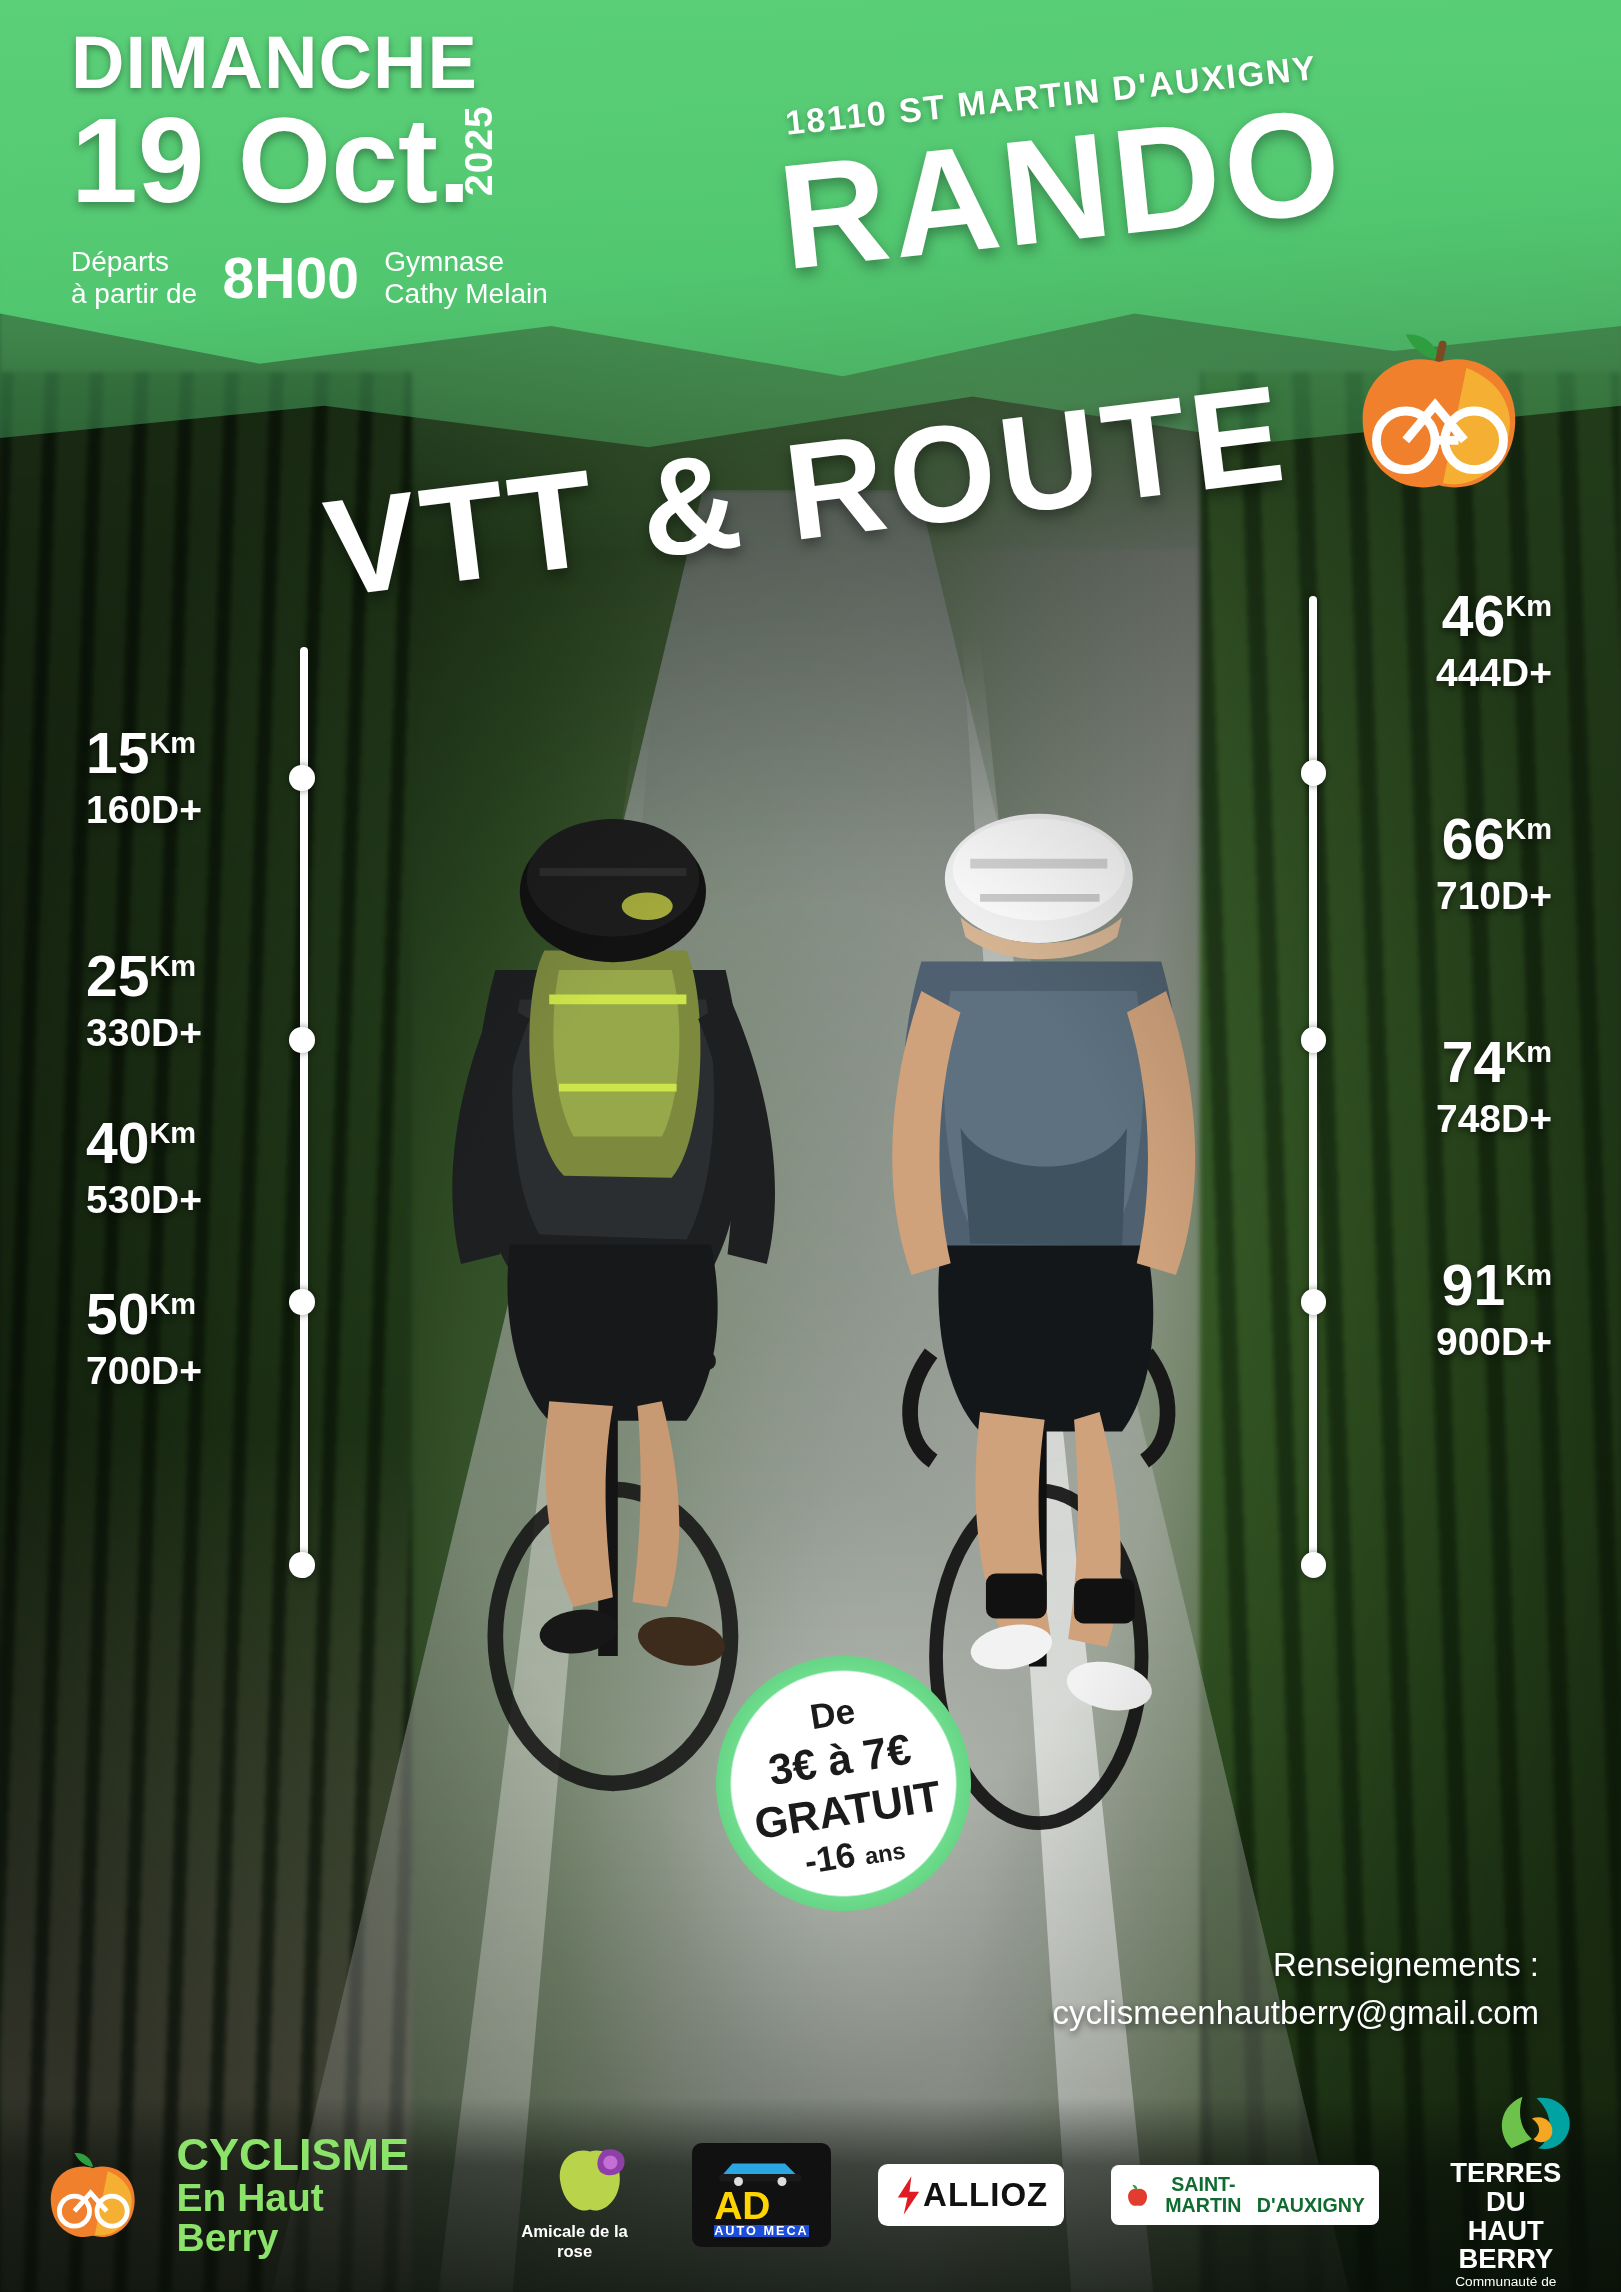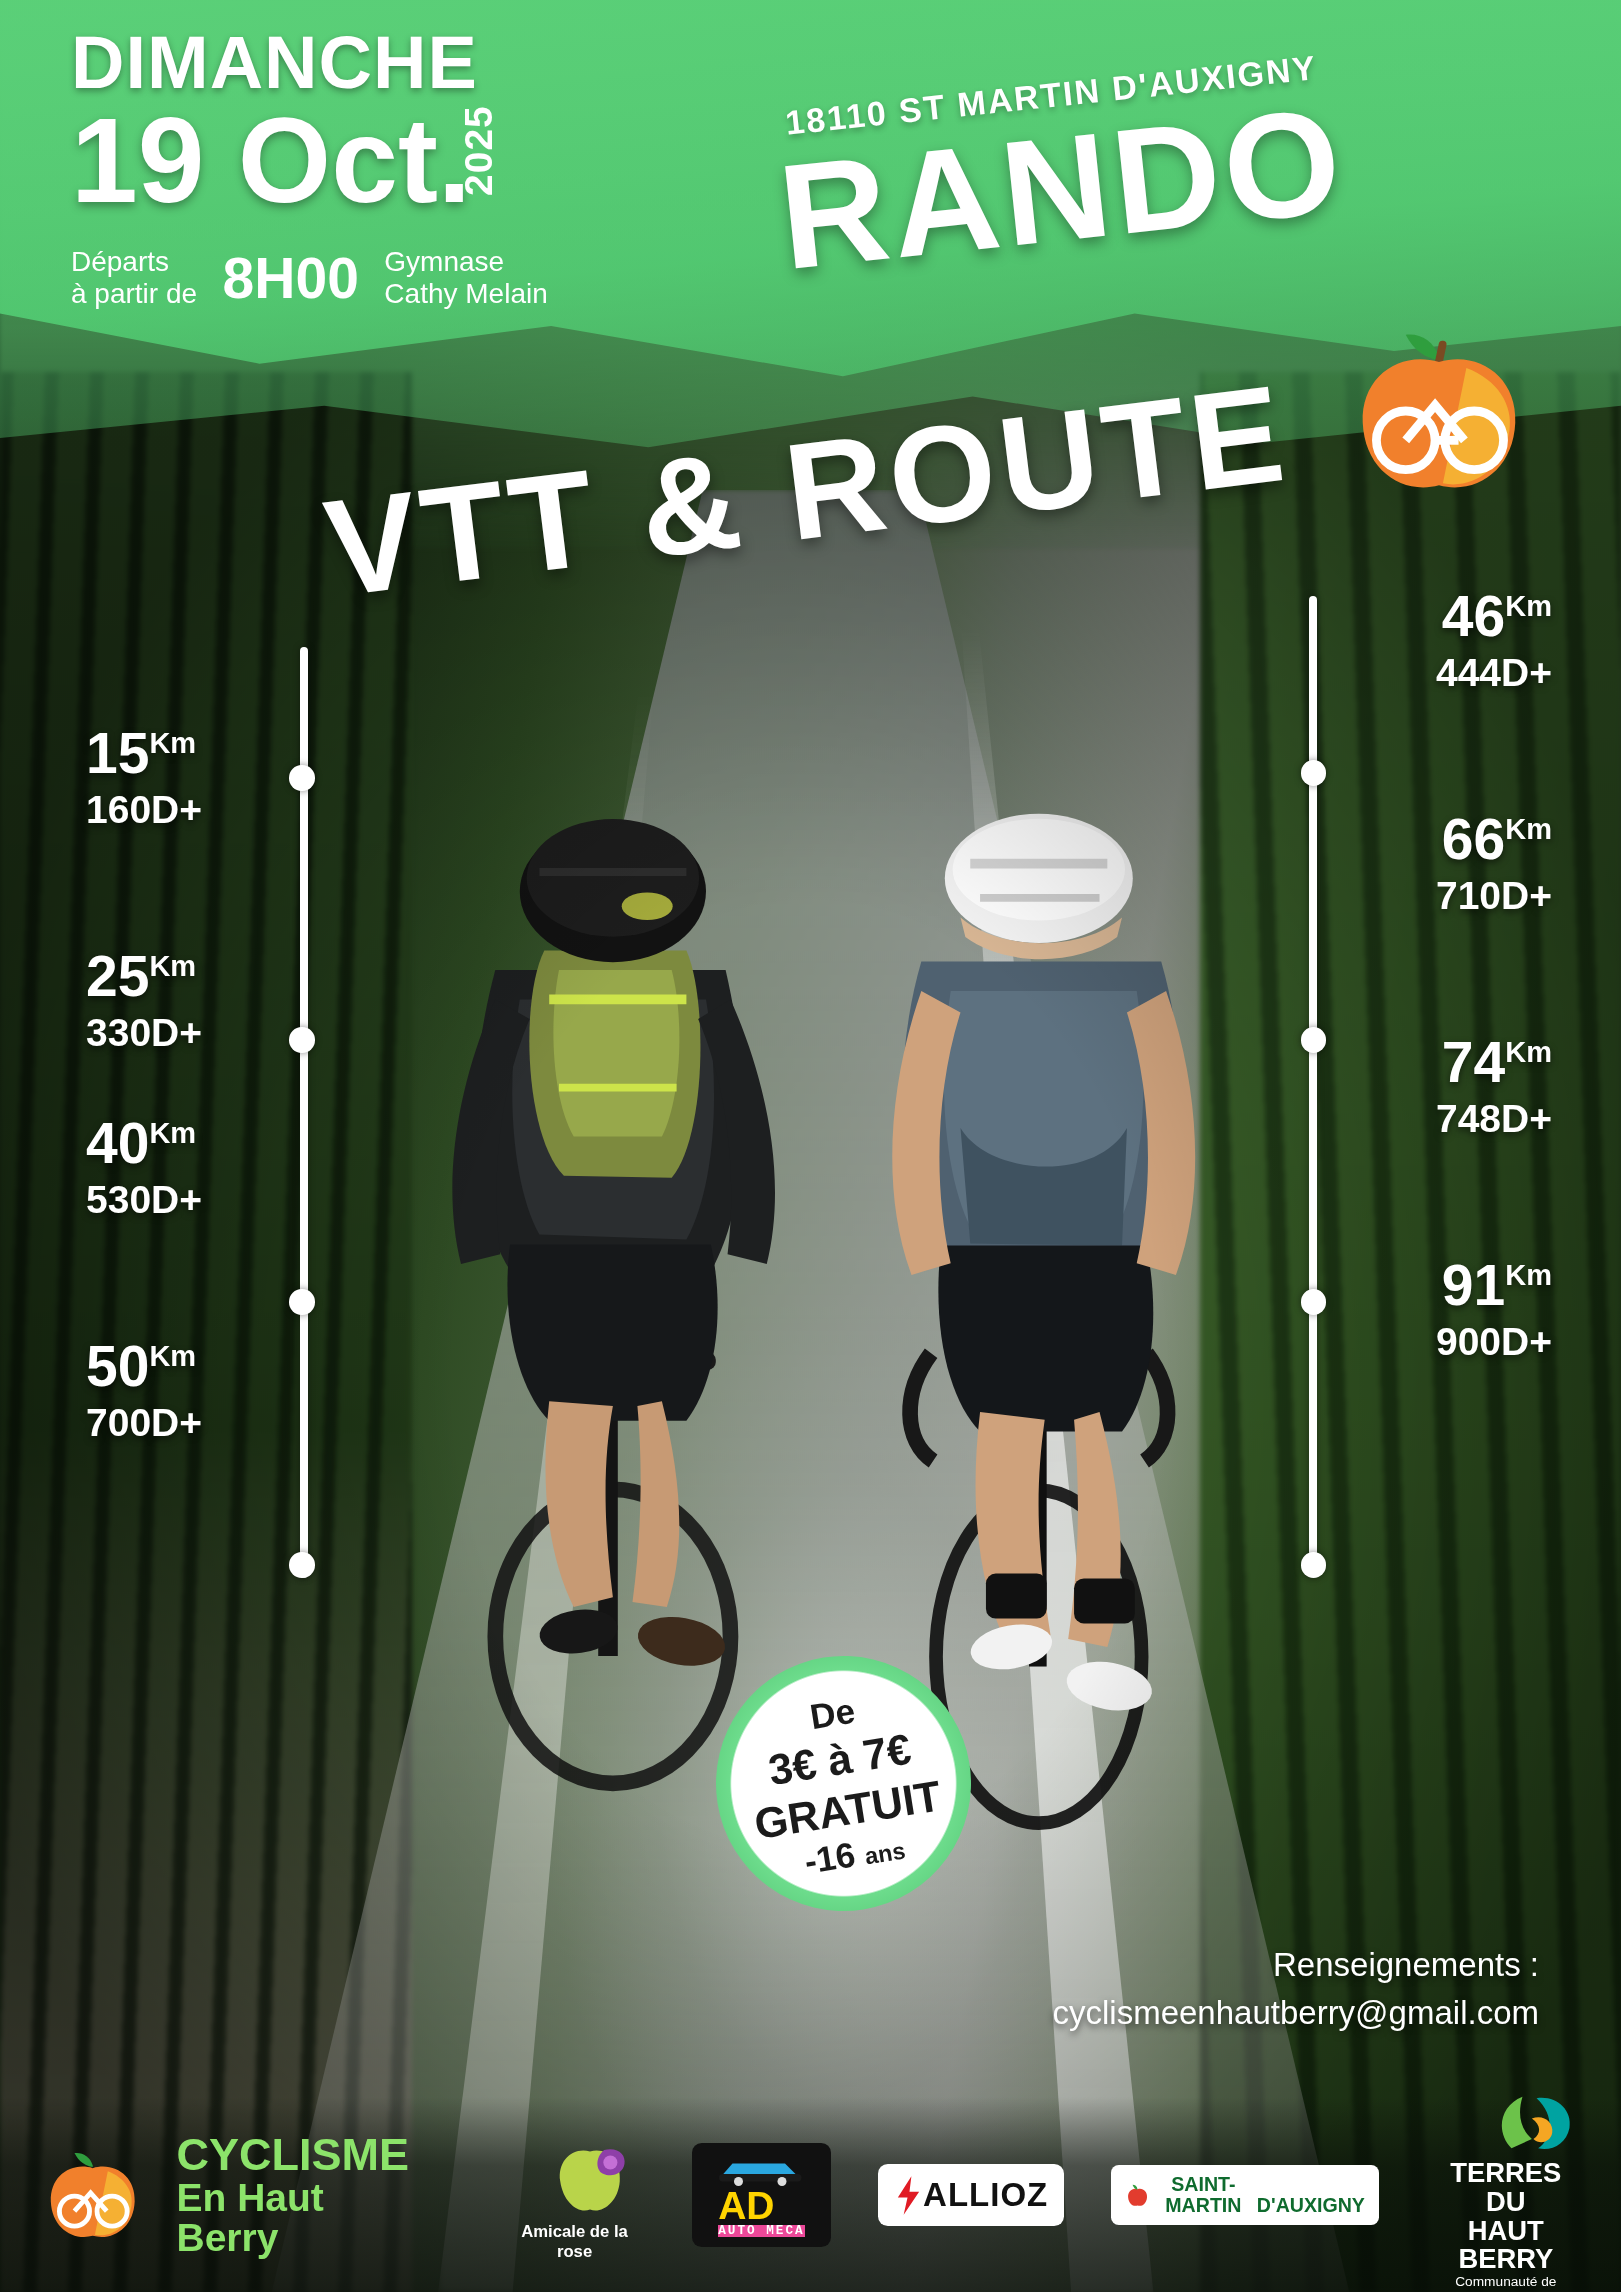--- a/index.html
+++ b/index.html
@@ -195,21 +195,21 @@
   .amicale{color:#fff;text-align:center;font-size:16.7px;font-weight:bold;}
   .alliance{font-size:33px;font-weight:bold;color:#111;letter-spacing:1px;}
   .stm{
     background:#fff;border-radius:7.8px;padding:9.8px 13.7px;text-align:center;
     color:#0f6b2e;font-weight:bold;font-size:19.6px;line-height:1.05;
   }
   .terres{color:#fff;text-align:center;}
   .terres .t1{font-size:27.4px;font-weight:bold;line-height:1.05;}
   .terres .t2{font-size:13.7px;}
   .ad{color:#ffd400;font-weight:bold;font-size:39px;line-height:1;}
-  .ad small{display:block;font-size:12.7px;color:#fff;background:#ec4899;letter-spacing:2px;font-family:Liberation Mono, monospace;}
+  .ad small{display:block;font-size:12.7px;color:#fff;background:#1d4ed8;letter-spacing:2px;}
 </style>
 </head>
 <body>
 
 <div class="poster">
 
   <div class="bg"></div>
   <div class="bg-blur-top"></div>
   <div class="forest-left"></div>
   <div class="forest-right"></div>
@@ -330,21 +330,21 @@
 
   <div class="col col-left">
     <div class="dist" style="margin-bottom:116px;">
       <div class="km"><span>15</span><small>Km</small></div>
       <div class="dplus">160D+</div>
     </div>
     <div class="dist" style="margin-bottom:60px;">
       <div class="km"><span>25</span><small>Km</small></div>
       <div class="dplus">330D+</div>
     </div>
-    <div class="dist" style="margin-bottom:116px;">
+    <div class="dist" style="margin-bottom:64px;">
       <div class="km"><span>40</span><small>Km</small></div>
       <div class="dplus">530D+</div>
     </div>
     <div class="dist">
       <div class="km"><span>50</span><small>Km</small></div>
       <div class="dplus">700D+</div>
     </div>
   </div>
 
   <div class="track track-right"></div>

